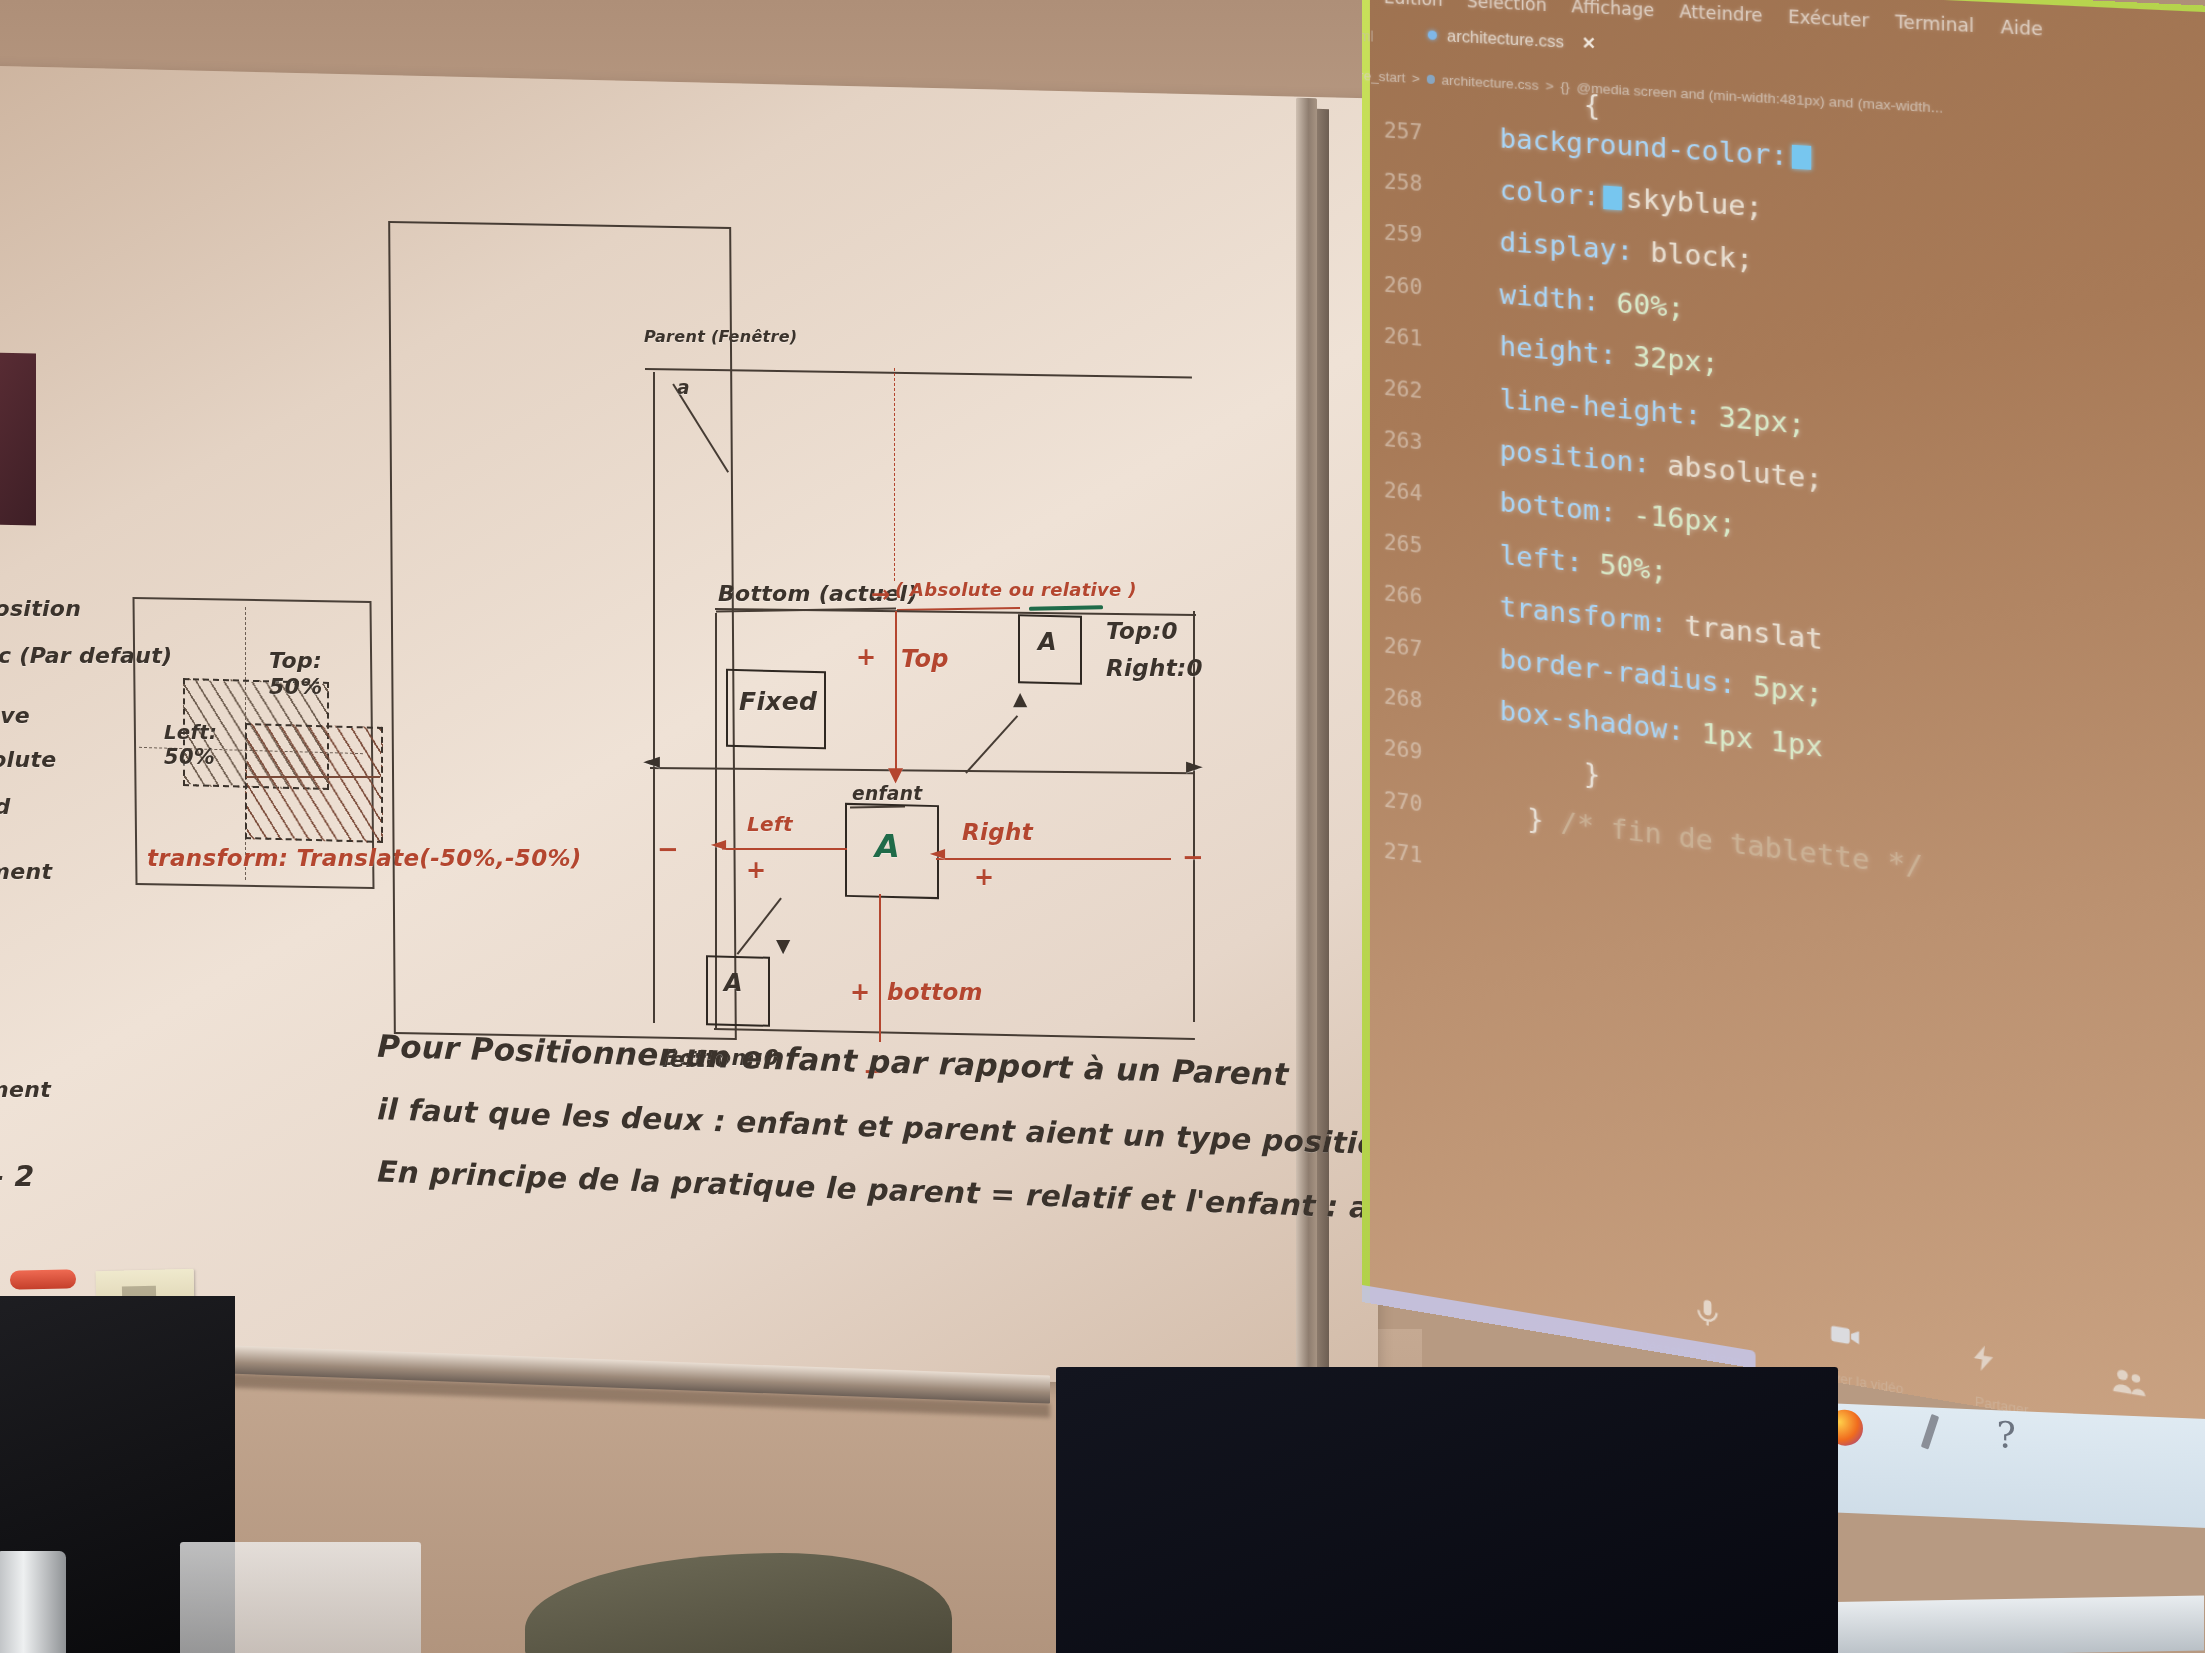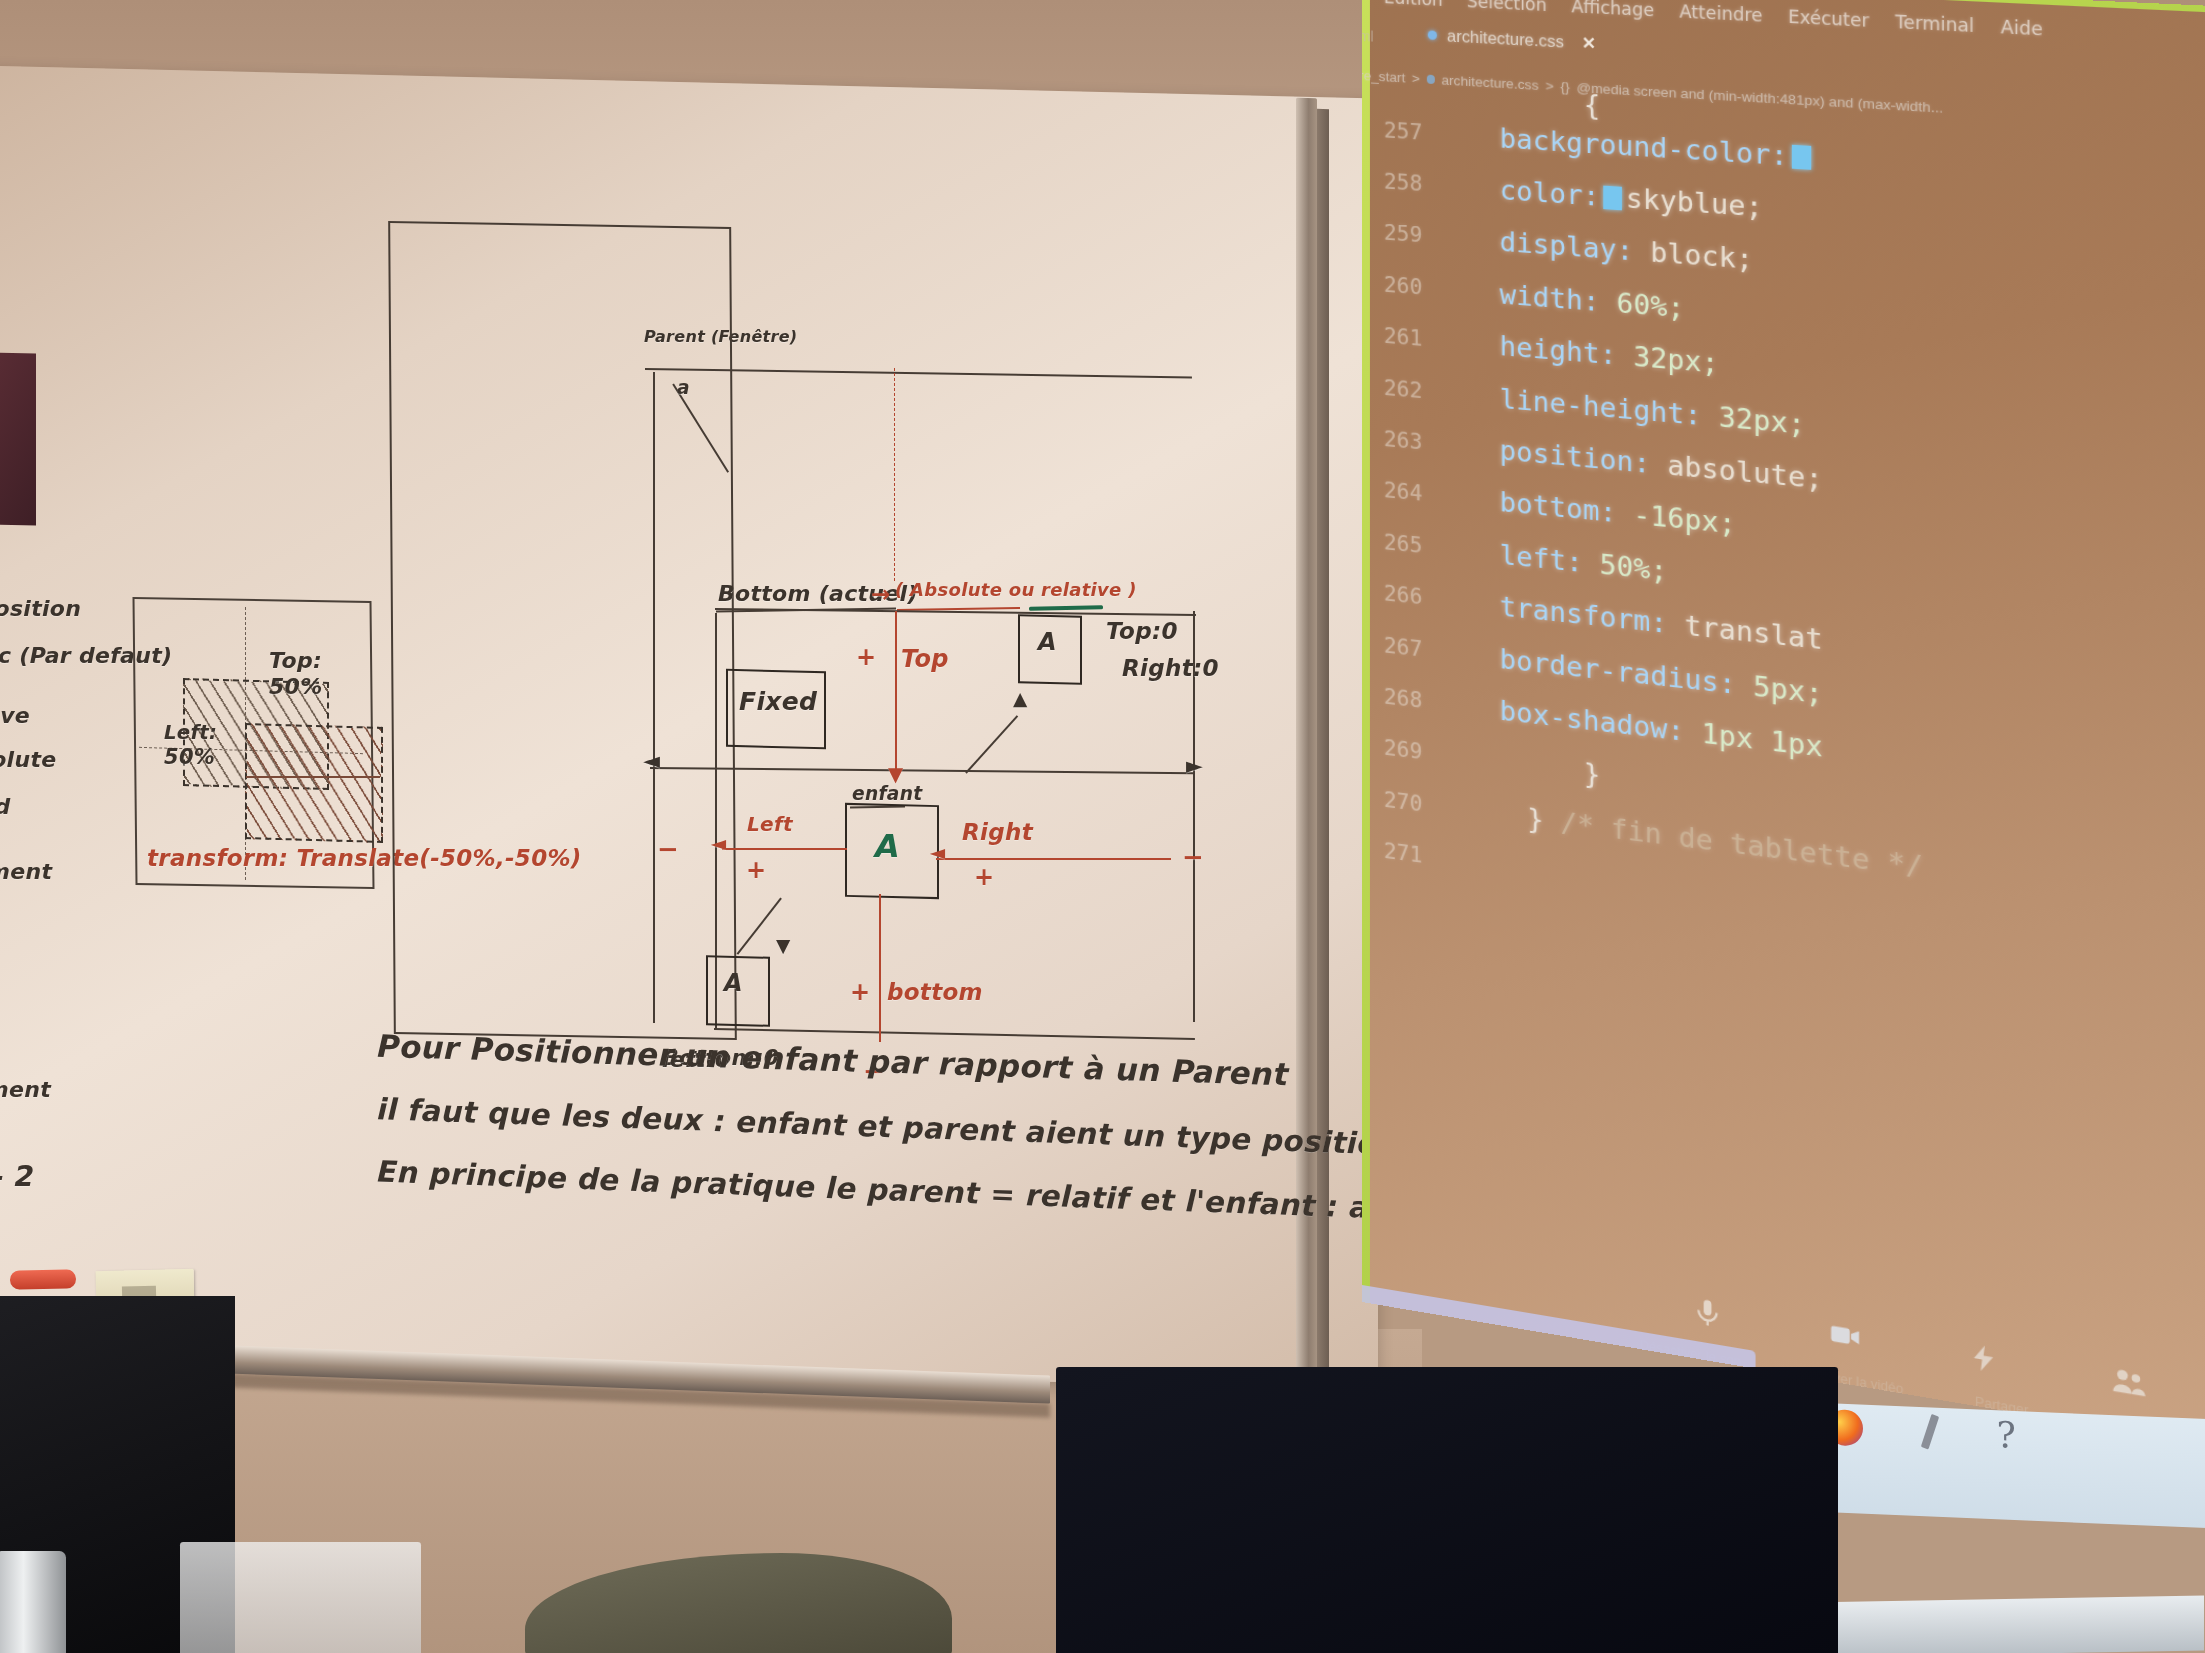--- a/index.html
+++ b/index.html
@@ -231,21 +231,21 @@
   <div class="vline-r" style="left:879px;top:894px;height:148px;"></div>
   <div class="hw red" style="left:850px;top:978px;font-size:24px;">+</div>
   <div class="hw red" style="left:887px;top:979px;font-size:23px;">bottom</div>
   <div class="hw red" style="left:863px;top:1056px;font-size:26px;">−</div>
 
   <div class="sqr" style="left:1018px;top:615px;width:60px;height:65px;"></div>
   <div class="hw" style="left:1038px;top:628px;font-size:24px;">A</div>
   <div class="line-k" style="left:966px;top:772px;width:77px;transform:rotate(-48deg);"></div>
   <div class="hw" style="left:1013px;top:688px;font-size:18.6px;">▲</div>
   <div class="hw" style="left:1106px;top:618px;font-size:23px;">Top:0</div>
-  <div class="hw" style="left:1106px;top:655px;font-size:23px;margin-left:16px;">Right:0</div>
+  <div class="hw" style="left:1106px;top:655px;font-size:23px;">Right:0</div>
 
   <div class="sqr" style="left:706px;top:956px;width:60px;height:66px;"></div>
   <div class="hw" style="left:724px;top:969px;font-size:24px;">A</div>
   <div class="line-k" style="left:781px;top:897px;width:71px;transform:rotate(128deg);"></div>
   <div class="hw" style="left:776px;top:935px;font-size:18.6px;">▼</div>
   <div class="hw" style="left:662px;top:1045px;font-size:22px;">Bottom:0</div>
   <div class="hw" style="left:662px;top:1047px;font-size:22px;">left:0</div>
 
   <div class="hw" style="left:377px;top:1042px;font-size:31px;transform:rotate(1.8deg);">Pour Positionner un enfant par rapport à un Parent</div>
   <div class="hw" style="left:377px;top:1110px;font-size:29.5px;transform:rotate(2deg);">il faut que les deux : enfant et parent aient un type position</div>

